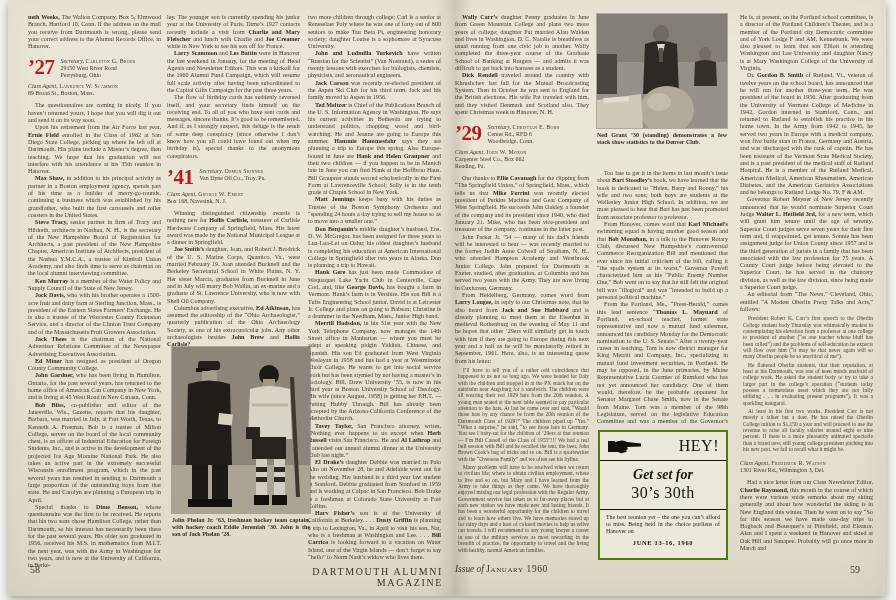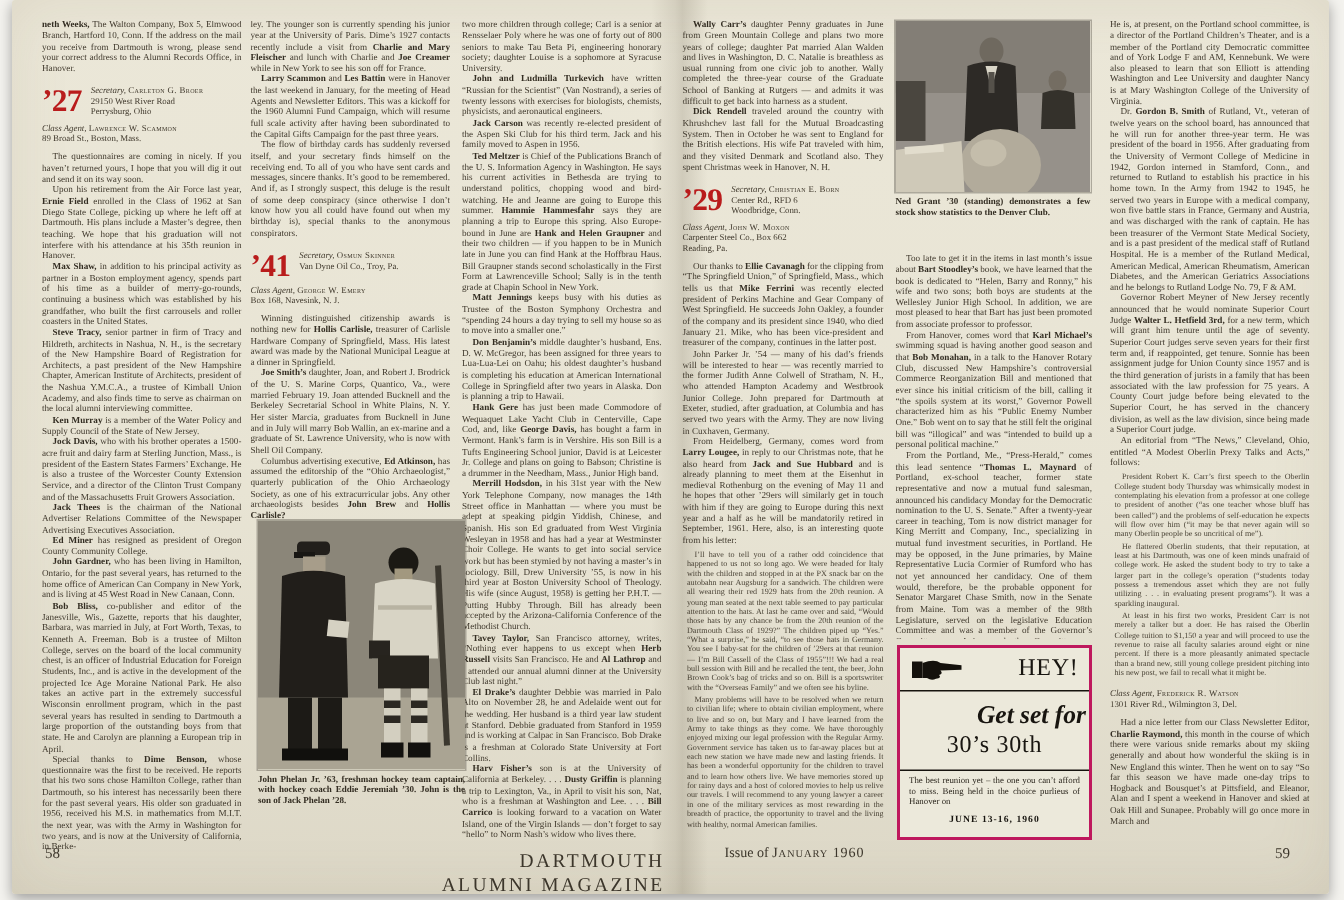--- a/index.html
+++ b/index.html
@@ -18,30 +18,30 @@
   .ch{margin:8px 0 5px;}
   .ch-row{display:flex;align-items:flex-start;}
   .ch-year{font-size:21px;line-height:19px;font-weight:bold;letter-spacing:-.5px;margin-right:6px;color:#b91c1c;}
   .ch-sec,.ch-agent{font-size:5.9px;line-height:7px;text-align:left;}
   .ch-agent{margin-top:4px;}
   .ch i{font-style:italic;}
   .sc{font-variant:small-caps;letter-spacing:.25px;}
   .photo{position:absolute;overflow:hidden;box-shadow:0 0 0 1px rgba(60,55,45,.35);}
   .caption{position:absolute;font-size:6px;line-height:7.2px;font-weight:bold;text-align:justify;color:#332d22;}
   .pgnum{position:absolute;font-size:10px;color:#3c362b;}
-  .mag-footer{position:absolute;left:288px;top:566px;width:155px;text-align:right;font-size:13px;letter-spacing:1.6px;color:#3c362b;}
+  .mag-footer{position:absolute;left:288px;top:566px;width:155px;text-align:right;font-size:10px;letter-spacing:1.6px;color:#3c362b;}
   .issue-footer{position:absolute;left:455px;top:564px;font-size:9.4px;color:#3c362b;}
-  .issue-footer .ital{margin-left:28px;}
+  .issue-footer .ital{font-style:italic;}
   .issue-footer .sc2{font-variant:small-caps;letter-spacing:.6px;}
   
-  .ad{position:absolute;left:598px;top:430px;width:126px;height:126px;border:2px solid #be185d;background:#ece9db;}
+  .ad{position:absolute;left:598px;top:430px;width:126px;height:126px;border:2px solid #4d7c0f;background:#ece9db;}
   .ad-top{display:flex;align-items:center;justify-content:space-between;padding:5px 7px;border-bottom:1.5px solid #16130e;}
   .ad-hey{font-size:16px;letter-spacing:.5px;color:#181510;}
   .ad-mid{text-align:center;padding:6px 2px 7px;border-bottom:1.5px solid #16130e;}
-  .ad-l1{font-style:italic;font-weight:bold;font-size:17px;color:#181510;text-align:right;}
+  .ad-l1{font-style:italic;font-weight:bold;font-size:14px;color:#181510;}
   .ad-l2{font-weight:normal;font-size:16px;letter-spacing:.5px;color:#181510;margin-top:1px;}
   .ad-bot{padding:4px 6px;}
   .ad-body{margin:0;font-size:5.9px;line-height:7px;text-align:justify;color:#2c271e;}
   .ad-date{margin-top:4px;text-align:center;font-weight:bold;font-size:6.4px;letter-spacing:.7px;color:#181510;}
 </style>
 </head>
 <body>
 
 <div class="stage">
   <div class="paper"></div>

